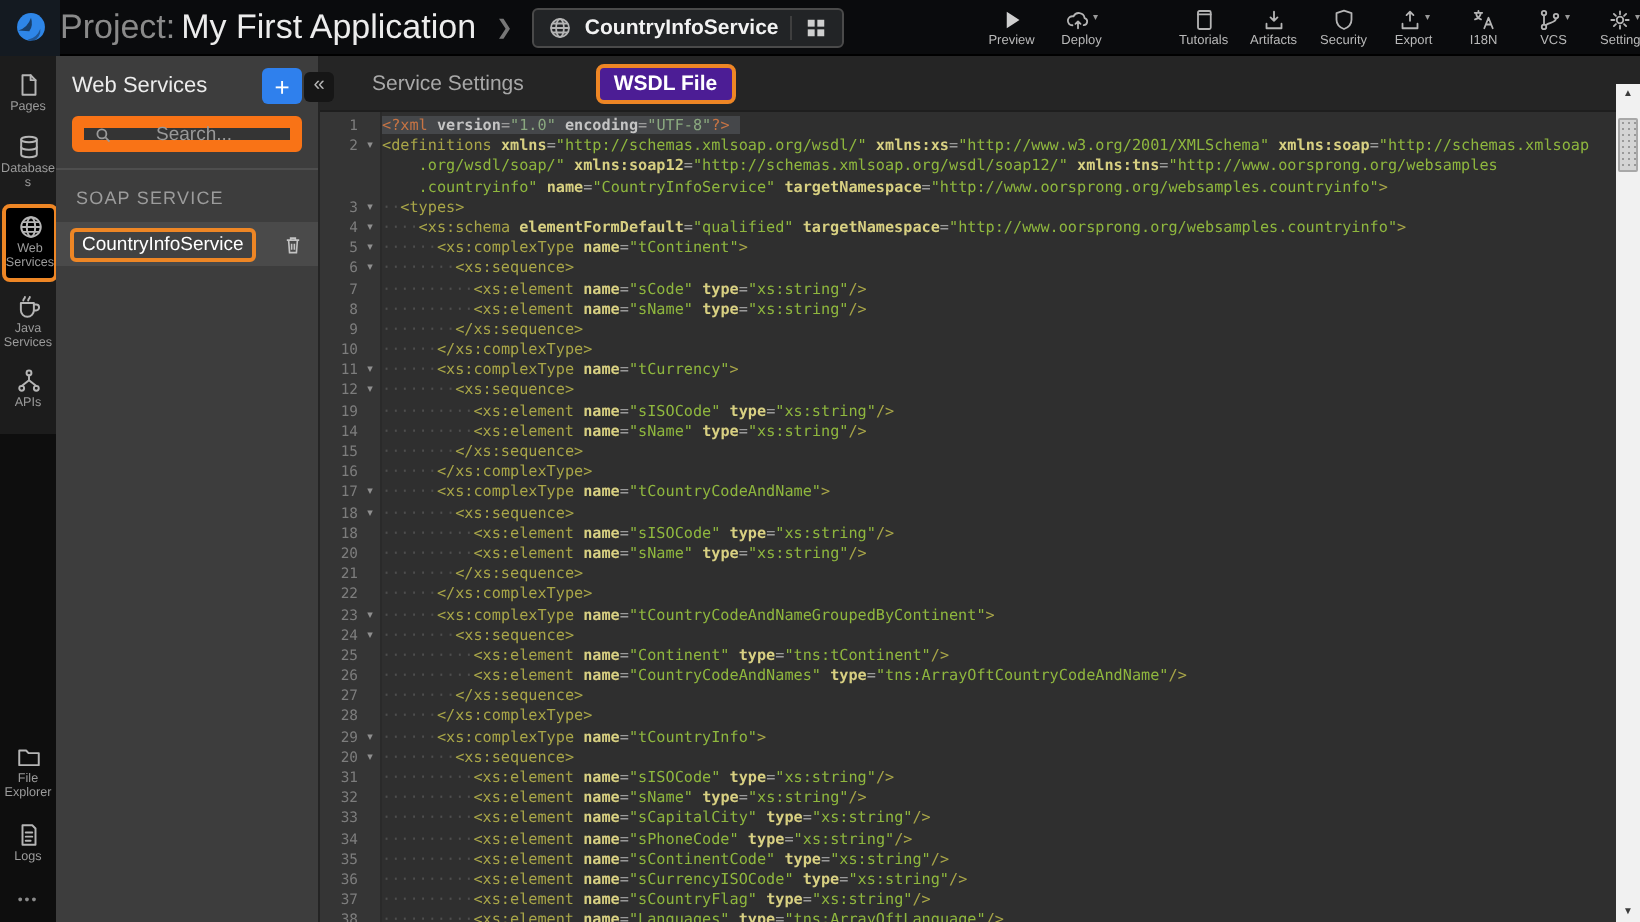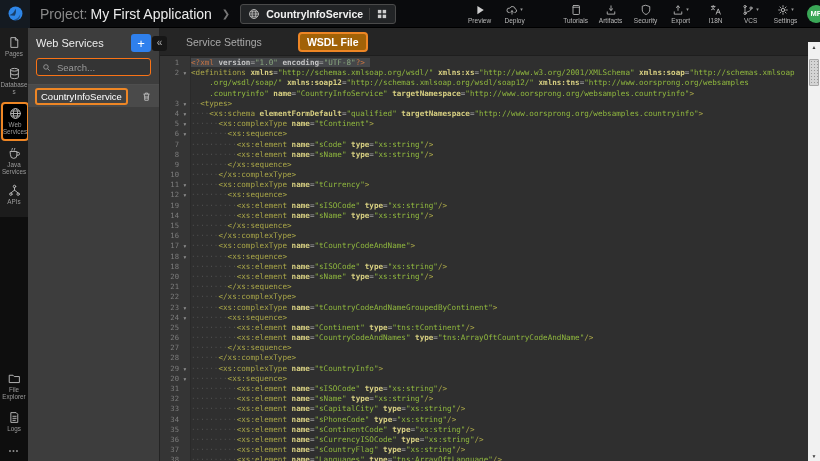--- a/index.html
+++ b/index.html
@@ -3,21 +3,21 @@
 <meta charset="utf-8">
 <style>
   html,body{margin:0;padding:0;background:#222;}
   *{box-sizing:border-box;}
   .app{position:relative;width:820px;height:461px;background:#0d0d0d;overflow:hidden;
        font-family:"Liberation Sans",sans-serif;-webkit-font-smoothing:antialiased;}
   
   .topbar{height:28px;display:flex;align-items:center;background:#0a0b0d;border-bottom:1px solid #000;}
   .logo{width:30px;height:28px;background:#141a21;display:flex;align-items:center;justify-content:center;flex:none;}
   .logo svg{width:17px;height:17px;}
-  .proj{margin-left:10px;font-size:14px;white-space:nowrap;}
+  .proj{font-size:17px;white-space:nowrap;}
   .plabel{color:#8a8a8a;}
   .pname{color:#ececec;font-weight:500;margin-left:3px;}
   .crumb-chev{color:#777;font-size:10px;margin:0 10px;}
   .toptab{height:20px;display:flex;align-items:center;background:#222426;border:1px solid #4a4a4a;
           border-radius:3px;padding:0 7px;gap:6px;}
   .toptab .tlabel{color:#f2f2f2;font-size:10.5px;font-weight:bold;}
   .toptab .grid-wrap{border-left:1px solid #3f3f3f;padding-left:6px;display:flex;align-items:center;}
   .icon svg{display:block;}
   .ti svg{width:12px;height:12px;}
   .tb-actions{display:flex;align-items:flex-start;}
@@ -41,42 +41,42 @@
   .rail-item.active{border:2px solid var(--accent);border-radius:4px;background:#000;margin:0 1px;padding:3px 0;}
   .rail-fill{flex:1;}
   .rail-bottom{width:100%;display:flex;flex-direction:column;gap:4px;padding-bottom:4px;}
   .rail-more{color:#8a8a8a;font-size:7px;letter-spacing:1px;padding:7px 0;cursor:pointer;}
   
   .panel{width:132px;background:#3d3d3d;flex:none;display:flex;flex-direction:column;border-right:1px solid #242424;}
   .phead{display:flex;align-items:center;justify-content:space-between;padding:6px 8px 5px;}
   .ptitle{color:#ececec;font-size:11px;}
   .padd{width:20px;height:18px;background:var(--blue);color:#fff;border:none;border-radius:3px;
         font-size:13px;line-height:15px;text-align:center;cursor:pointer;padding:0;}
-  .psearch{margin:1px 8px 8px;height:18px;background:#343434;border:1px solid #f97316;border-radius:3px;
-           display:flex;align-items:center;padding:0 5px;gap:4px;}
+  .psearch{margin:1px 8px 8px;height:18px;background:#343434;border:6px solid #f97316;border-radius:3px;
+           display:flex;align-items:center;padding:0 5px;gap:20px;}
   .psearch svg{width:9px;height:9px;}
   .psearch input{background:transparent;border:none;outline:none;color:#ccc;font-size:9.5px;width:100%;
                  font-family:"Liberation Sans",sans-serif;}
   .psearch input::placeholder{color:#999;}
   .pdivider{height:1px;background:#4e4e4e;}
   .psection{padding:9px 10px 7px;color:#9c9c9c;font-size:9px;letter-spacing:.6px;}
   .pitem{height:22px;background:#4a4a4a;display:flex;align-items:center;justify-content:space-between;
          padding:0 7px;cursor:pointer;}
   .pitem-label{color:#fff;font-size:9.5px;padding:1px 4px;background:#424242;}
   .pitem-label.hl{border:2px solid var(--accent);border-radius:3px;}
   .pitem .icon svg{width:11px;height:11px;}
   
   .main{flex:1;position:relative;background:#2f2f2f;display:flex;flex-direction:column;min-width:0;}
   .collapse-btn{position:absolute;left:-8px;top:8px;width:15px;height:15px;background:#161616;border-radius:3px;
                 color:#b5b5b5;font-size:10px;line-height:14px;text-align:center;z-index:7;cursor:pointer;}
   .mheader{height:28px;background:#252525;display:flex;align-items:center;padding-left:26px;gap:36px;
            border-bottom:1px solid #1e1e1e;flex:none;}
   .tab{color:#a8a8a8;font-size:10.5px;cursor:pointer;white-space:nowrap;}
   .tab.active{color:#fff;font-weight:bold;}
-  .tab.hl{border:2px solid var(--accent);border-radius:4px;padding:2px 7px;background:#a16207;}
+  .tab.hl{border:2px solid var(--accent);border-radius:4px;padding:2px 7px;background:#4c1d95;}
   
   .editor{flex:1;position:relative;overflow:hidden;padding-top:2px;
           font-family:"DejaVu Sans Mono",monospace;font-size:7.6px;}
   .gutterbg{position:absolute;left:0;top:0;bottom:0;width:31px;background:#353535;border-right:1px solid #2a2a2a;}
   .crow{display:flex;height:10.2px;line-height:10.2px;white-space:pre;position:relative;}
   .ln{width:19px;flex:none;text-align:right;color:#7d7d7d;font-size:7.2px;}
   .fold{width:12px;flex:none;text-align:center;color:#8f8f8f;font-size:5.5px;line-height:10.2px;
         font-family:"DejaVu Sans",sans-serif;cursor:pointer;}
   .ct{flex:1;overflow:hidden;color:#c9c9c9;}
   .tg{color:var(--c-tag);}
@@ -327,20 +327,21 @@
       <div class="psearch">
         <span class="icon">
             <svg viewBox="0 0 16 16" stroke="#9a9a9a" fill="none" stroke-width="1.6">
               <circle cx="7" cy="7" r="4"></circle>
               <path d="M10.2 10.2 13.8 13.8"></path>
             </svg>
           </span>
         <input type="text" placeholder="Search..." style="">
       </div>
       <div class="pdivider"></div>
+      <div class="psection">SOAP SERVICE</div>
       <div id="panel-items">
           <div class="pitem">
             <span class="pitem-label hl">CountryInfoService</span>
             <span class="icon">
               <svg viewBox="0 0 16 16" stroke="#c3c3c3" fill="none" stroke-width="1.2">
                 <path d="M3.5 4.5h9M6.3 4.5V3h3.4v1.5M4.8 4.5l.7 9h5l.7-9M7 7v4.5M9 7v4.5"></path>
               </svg>
             </span>
           </div>
         </div>

